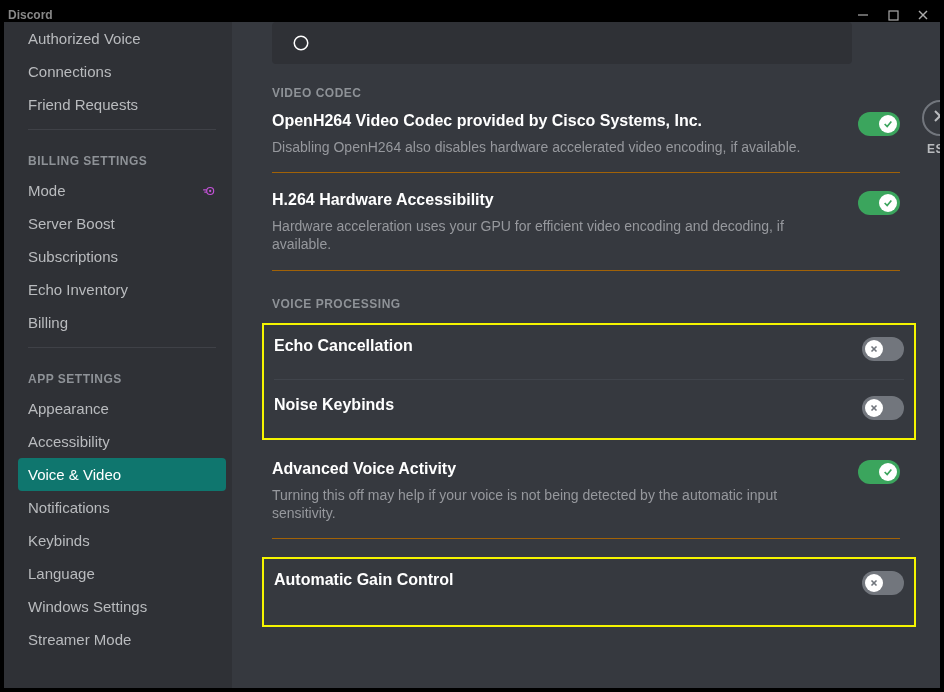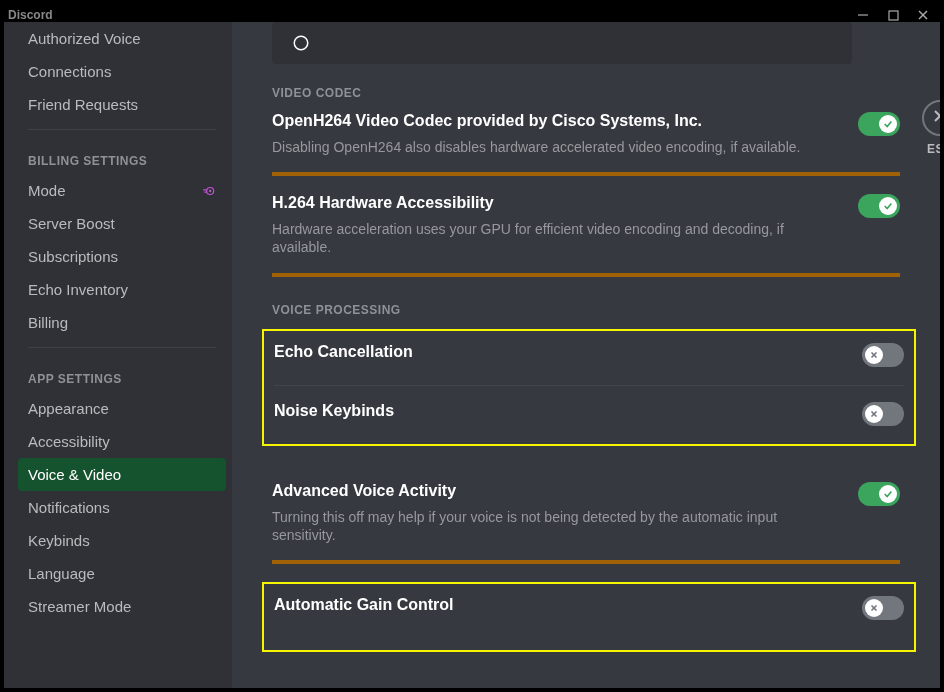--- a/index.html
+++ b/index.html
@@ -59,21 +59,21 @@
     font-size: 15px;
     font-weight: 500;
     padding: 8px 10px;
     border-radius: 4px;
     cursor: pointer;
     display: flex;
     align-items: center;
     justify-content: space-between;
   }
   .side-item.active {
-    background: #14532d;
+    background: #0f766e;
     color: #fff;
   }
   .side-header {
     color: #8e9297;
     font-size: 12px;
     font-weight: 700;
     letter-spacing: 0.5px;
     text-transform: uppercase;
     padding: 16px 10px 6px;
   }
@@ -141,21 +141,21 @@
     text-transform: uppercase;
     margin-bottom: 12px;
   }
   .setting-row {
     display: flex;
     align-items: flex-start;
     justify-content: space-between;
     padding: 0 0 16px 0;
   }
   .setting-row.bordered {
-    border-bottom: 4px solid #a16207;
+    border-bottom: 1px solid #a16207;
     margin-bottom: 18px;
   }
   .setting-text {
     flex: 1;
     padding-right: 20px;
   }
   .setting-title {
     color: #fff;
     font-size: 16px;
     font-weight: 600;
@@ -187,21 +187,21 @@
     align-items: center;
     justify-content: center;
   }
   .toggle.on .toggle-knob { right: 3px; }
   .toggle.off .toggle-knob { left: 3px; }
   .toggle.on .toggle-knob svg { color:#3ba55d; }
   .toggle.off .toggle-knob svg { color:#72767d; }
   .highlight-box {
     border: 2px solid #f5f500;
     padding: 12px 10px 0 10px;
-    margin-bottom: 36px;
+    margin-bottom: 20px;
     margin-left:-10px;
     margin-right:-16px;
   }
   .highlight-inner .setting-row { padding-bottom:16px; }
   .highlight-inner .setting-row:first-child{ border-bottom:1px solid #40444b; margin-bottom:16px;}
   .voice-section {
     margin-top: 26px;
   }
 </style>
 </head>
@@ -276,20 +276,23 @@
         <span>Voice &amp; Video</span>
       </div>
     <div class="side-item">
         <span>Notifications</span>
       </div>
     <div class="side-item">
         <span>Keybinds</span>
       </div>
     <div class="side-item">
         <span>Language</span>
+      </div>
+    <div class="side-item">
+        <span>Windows Settings</span>
       </div>
     <div class="side-item">
         <span>Streamer Mode</span>
       </div>
   </div>
 
   <div class="content">
     <div class="esc-wrap">
       <div class="esc-circle">
         <span class="esc-x">

